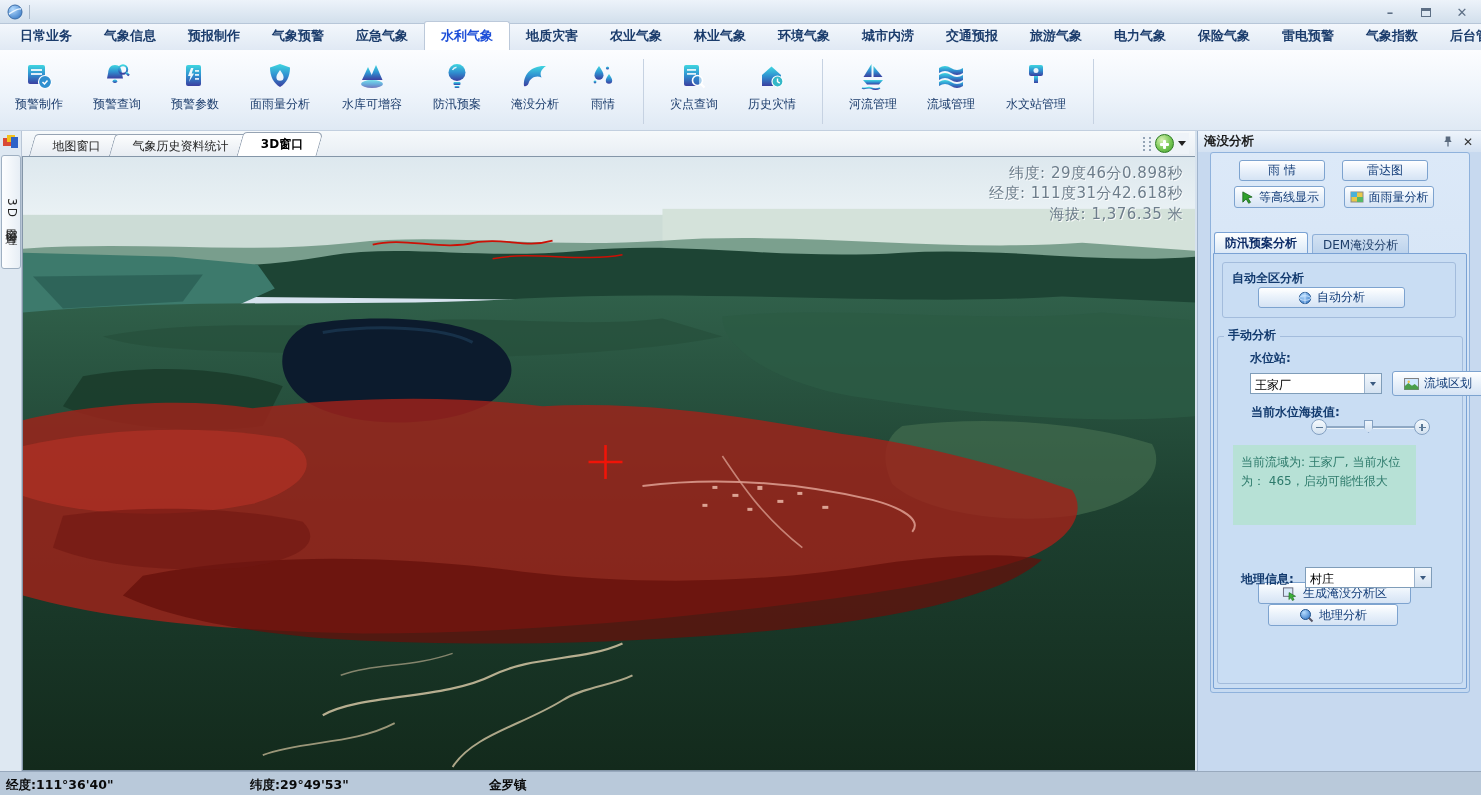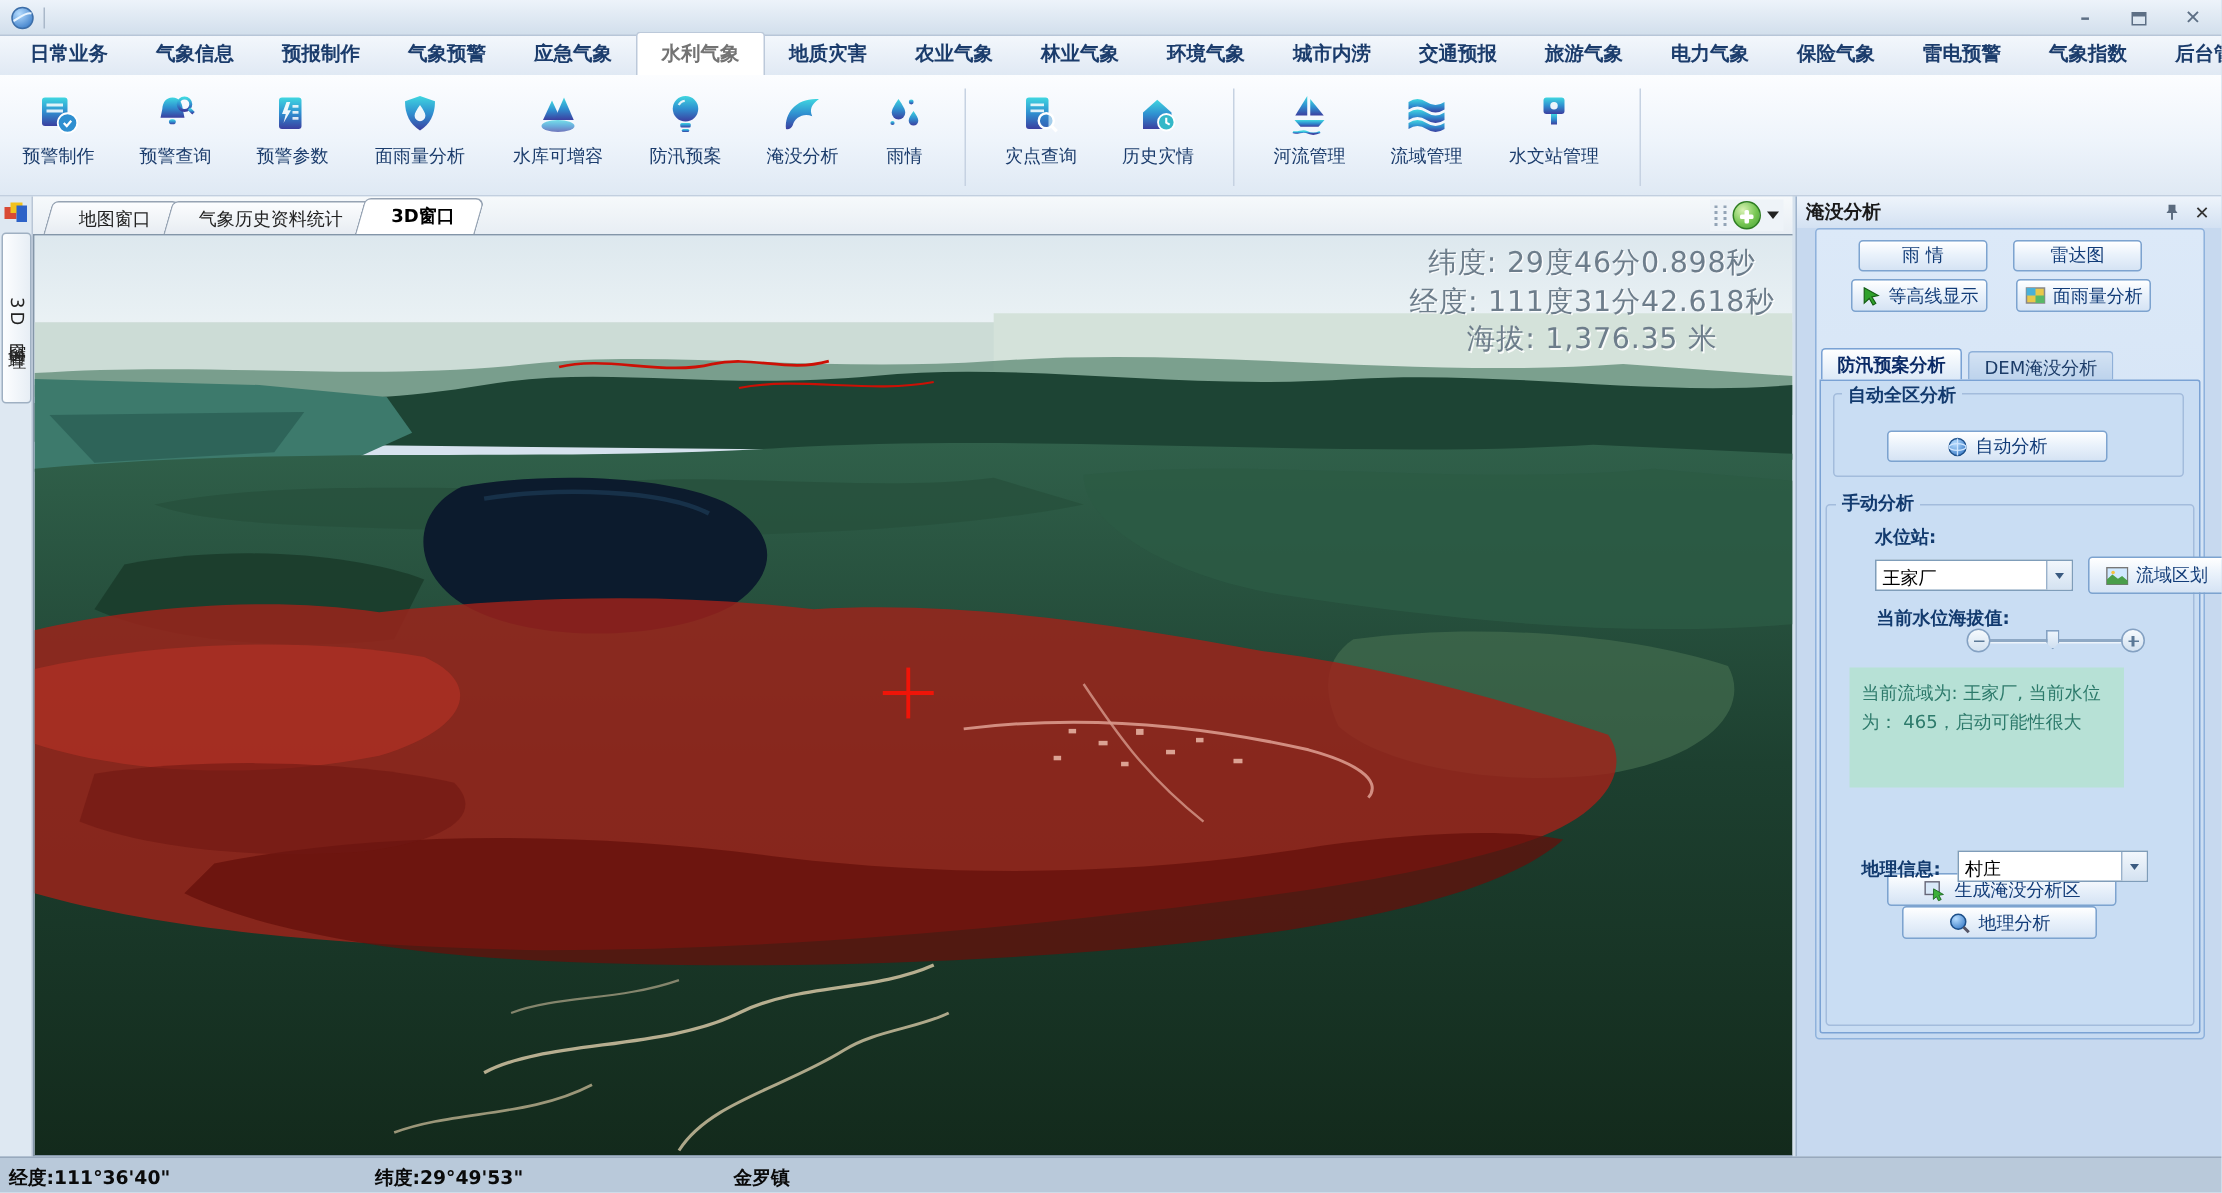--- a/index.html
+++ b/index.html
@@ -16,21 +16,21 @@
   .win-controls { position:absolute; right:10px; top:0; height:24px; display:flex; align-items:center; gap:18px; }
   .win-btn { width:18px; height:16px; display:flex; align-items:center; justify-content:center;
     color:#5d6f85; font-size:13px; font-weight:bold; cursor:default; }
   .max-glyph { width:10px; height:9px; border:1.5px solid #5d6f85; border-top-width:3px; display:block; }
 
   
   .menubar { position:absolute; left:0; top:24px; width:1481px; height:26px;
     background:linear-gradient(#f3f7fc,#e0e9f4); display:flex; align-items:flex-end; padding-left:4px; }
   .menu-item { padding:5px 16px 5px; font-size:13px; font-weight:bold; color:#1b3c6c; white-space:nowrap; }
   .menu-item.active { background:#ffffff; border:1px solid #bcc9da; border-bottom:none;
-    border-radius:3px 3px 0 0; color:#737373; }
+    border-radius:3px 3px 0 0; color:#1d4ed8; }
 
   
   .ribbon { position:absolute; left:0; top:50px; width:1481px; height:81px;
     background:linear-gradient(#fcfdff,#eef4fb 55%,#dfe9f4); border-bottom:1px solid #c2cfdf;
     display:flex; align-items:stretch; padding:3px 6px 0 6px;gap:12px; }
   .ribbon-item { display:flex; flex-direction:column; align-items:center; justify-content:flex-start;
     gap:5px; padding-top:8px; font-size:12px; color:#1b3c6c; width:66px; }
   .ribbon-item.wide { width:80px; }
   .ribbon-item.narrow { width:46px; }
   .ribbon-sep { width:1px; background:#c6d2e2; margin:6px 5px; }
@@ -66,21 +66,21 @@
   .green-plus i { position:absolute; background:#fff; display:block; }
   .gp-h { left:4px; top:8px; width:9px; height:3px; border-radius:1px; }
   .gp-v { left:7px; top:5px; width:3px; height:9px; border-radius:1px; }
   .drop-arrow { width:0; height:0; border-left:4px solid transparent; border-right:4px solid transparent;
     border-top:5px solid #222; }
 
   
   .map { position:absolute; left:22px; top:156px; width:1173px; height:615px;
     border:1px solid #8496a8; border-right:none; }
   .map svg { position:absolute; left:0; top:0; width:100%; height:100%; }
-  .coords { position:absolute; right:12px; top:6px; text-align:center; font-size:19px;
+  .coords { position:absolute; right:12px; top:6px; text-align:right; font-size:15px;
     color:#6d7d8b; text-shadow:1px 1px 0 rgba(255,255,255,.85); line-height:1.35; letter-spacing:.5px; }
 
   
   .panel { position:absolute; left:1197px; top:131px; width:284px; height:640px;
     background:#c7d9ef; border-left:1px solid #a0b4cc; }
   .panel-header { height:21px; display:flex; align-items:center; padding:0 6px;
     background:linear-gradient(#eef4fb,#d3e1f2); }
   .panel-title { font-size:12.5px; font-weight:bold; color:#1a1a1a; flex:1; }
   .ph-ico { width:14px; height:14px; display:flex; align-items:center; justify-content:center; margin-left:6px; }
   .close-x { font-size:12px; font-weight:bold; color:#333; }
@@ -457,21 +457,21 @@
     </div>
 
     <div class="ptabs">
       <div class="ptab active"><span>防汛预案分析</span></div>
       <div class="ptab"><span>DEM淹没分析</span></div>
     </div>
 
     <div class="ppage">
 
       <div class="groupbox" style="left:8px;top:8px;width:234px;height:56px;"></div>
-      <span class="grouplegend" style="left:14px;top:3px;text-align:right;">自动全区分析</span>
+      <span class="grouplegend" style="left:14px;top:18px;text-align:right;">自动全区分析</span>
       <div class="btn3d" style="left:44px;top:33px;width:147px;height:21px;">
         <svg width="14" height="14" viewBox="0 0 16 16">
           <circle cx="8" cy="8" r="6.5" fill="url(#bg2)" stroke="#1c4f8a"></circle>
           <ellipse cx="8" cy="8" rx="6.5" ry="2.6" fill="none" stroke="#cfe6ff" stroke-width="1"></ellipse>
           <path d="M8 1.5v13" stroke="#cfe6ff"></path>
         </svg>
         <span>自动分析</span>
       </div>
 
       <div class="groupbox" style="left:3px;top:82px;width:246px;height:348px;"></div>

